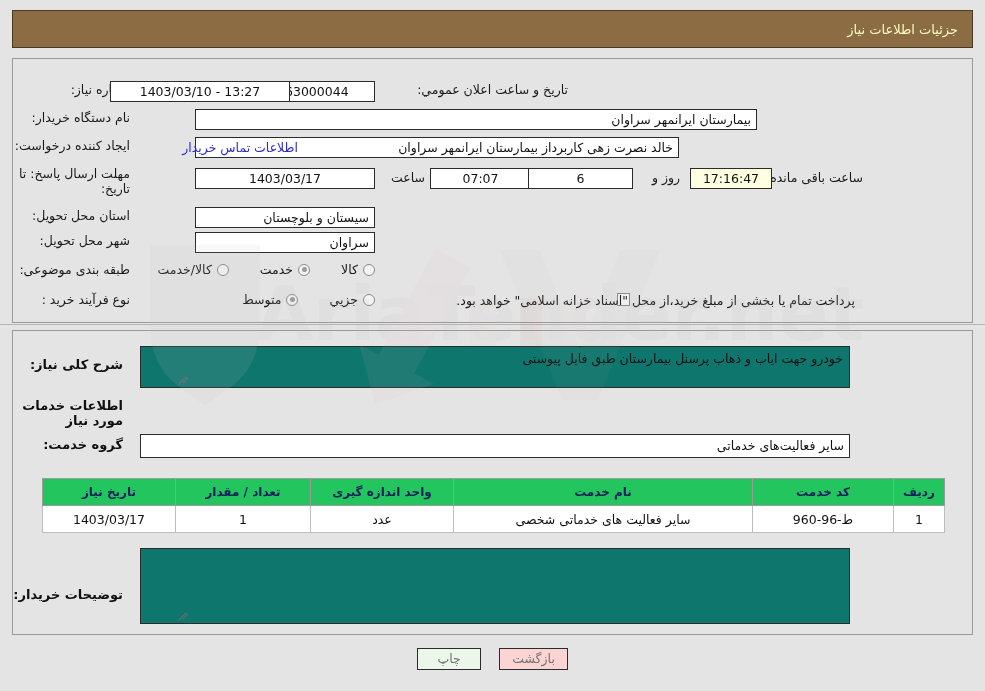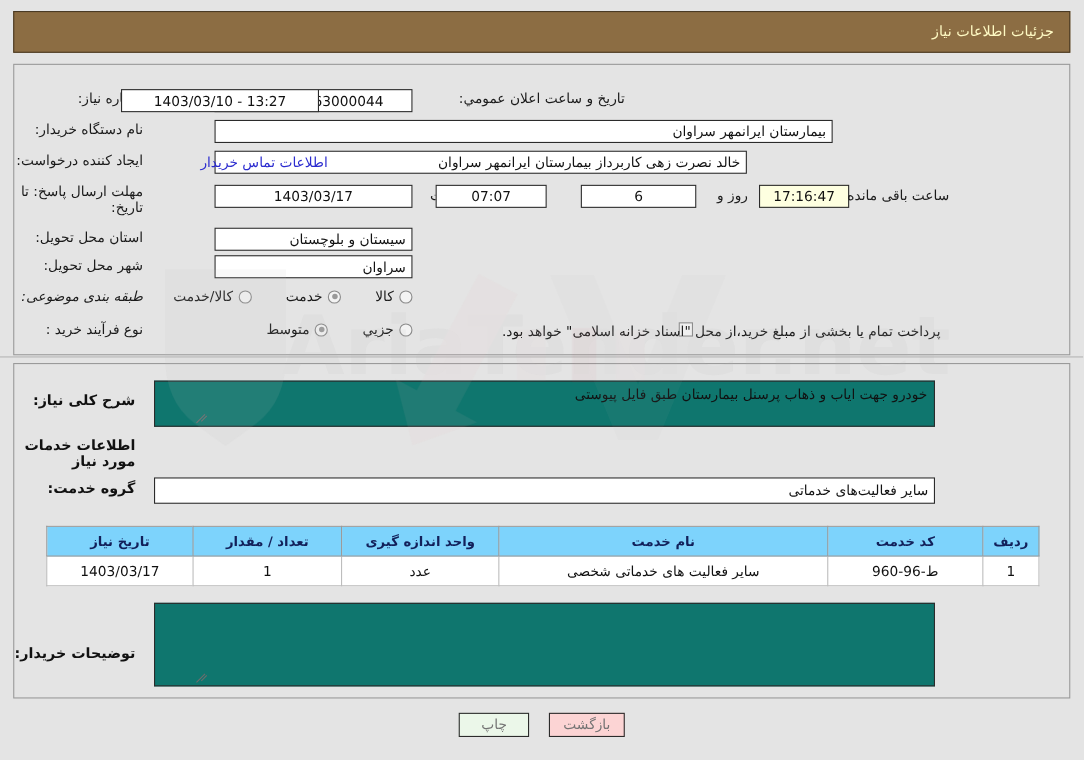--- a/index.html
+++ b/index.html
@@ -165,21 +165,21 @@
   .tbl {
     position: absolute;
     left: 42px;
     top: 478px;
     width: 903px;
     border-collapse: collapse;
     font-size: 12.5px;
     background: #ffffff;
   }
   .tbl th {
-    background: #7dd3fc;
+    background: #22c55e;
     color: #12205a;
     border: 1px solid #9b9b9b;
     height: 26px;
     font-weight: bold;
     font-size: 12px;
     padding: 0 6px;
     text-align: center;
   }
   .tbl td {
     background: #ffffff;
@@ -265,37 +265,37 @@
     <span class="lbl">ایجاد کننده درخواست:</span>
   </div>
   <div class="fld rtl-text" style="position:absolute; right:306px; top:137px; width:484px;">خالد نصرت زهی کاربرداز بیمارستان ایرانمهر سراوان</div>
   <a class="link-blue" style="position:absolute; right:687px; top:140px;">اطلاعات تماس خریدار</a>
 
   <div class="frow" style="right:855px; top:166px; max-width:118px; white-space:normal; line-height:15px; align-items:flex-start;padding-left:13px;">
     <span class="lbl" style="white-space:normal;">مهلت ارسال پاسخ: تا تاریخ:</span>
   </div>
   <div class="fld" style="position:absolute; right:610px; top:168px; width:180px;">1403/03/17</div>
   <span class="small-lbl" style="position:absolute; right:560px; top:170px;">ساعت</span>
-  <div class="fld" style="position:absolute; right:488px; top:168px; width:101px;">07:07</div>
+  <div class="fld" style="position:absolute; right:454px; top:168px; width:101px;">07:07</div>
   <div class="fld" style="position:absolute; right:352px; top:168px; width:105px;">6</div>
   <span class="small-lbl" style="position:absolute; right:305px; top:170px;">روز و</span>
   <div class="fld yellow" style="position:absolute; right:213px; top:168px; width:82px;">17:16:47</div>
   <span class="small-lbl" style="position:absolute; right:122px; top:170px;">ساعت باقی مانده</span>
 
   <div class="frow" style="right:855px; top:208px;">
     <span class="lbl">استان محل تحویل:</span>
   </div>
   <div class="fld rtl-text" style="position:absolute; right:610px; top:207px; width:180px;">سیستان و بلوچستان</div>
 
   <div class="frow" style="right:855px; top:233px;">
     <span class="lbl">شهر محل تحویل:</span>
   </div>
   <div class="fld rtl-text" style="position:absolute; right:610px; top:232px; width:180px;">سراوان</div>
 
-  <div class="frow" style="right:855px; top:262px;font-style:italic;">
+  <div class="frow" style="right:855px; top:262px;">
     <span class="lbl">طبقه بندی موضوعی:</span>
   </div>
   <div class="radio-group" style="position:absolute; right:610px; top:262px;">
     <span class="radio-item">
       <span class="radio"></span>
       <span class="small-lbl">کالا</span>
     </span>
     <span class="radio-item">
       <span class="radio on"></span>
       <span class="small-lbl">خدمت</span>

